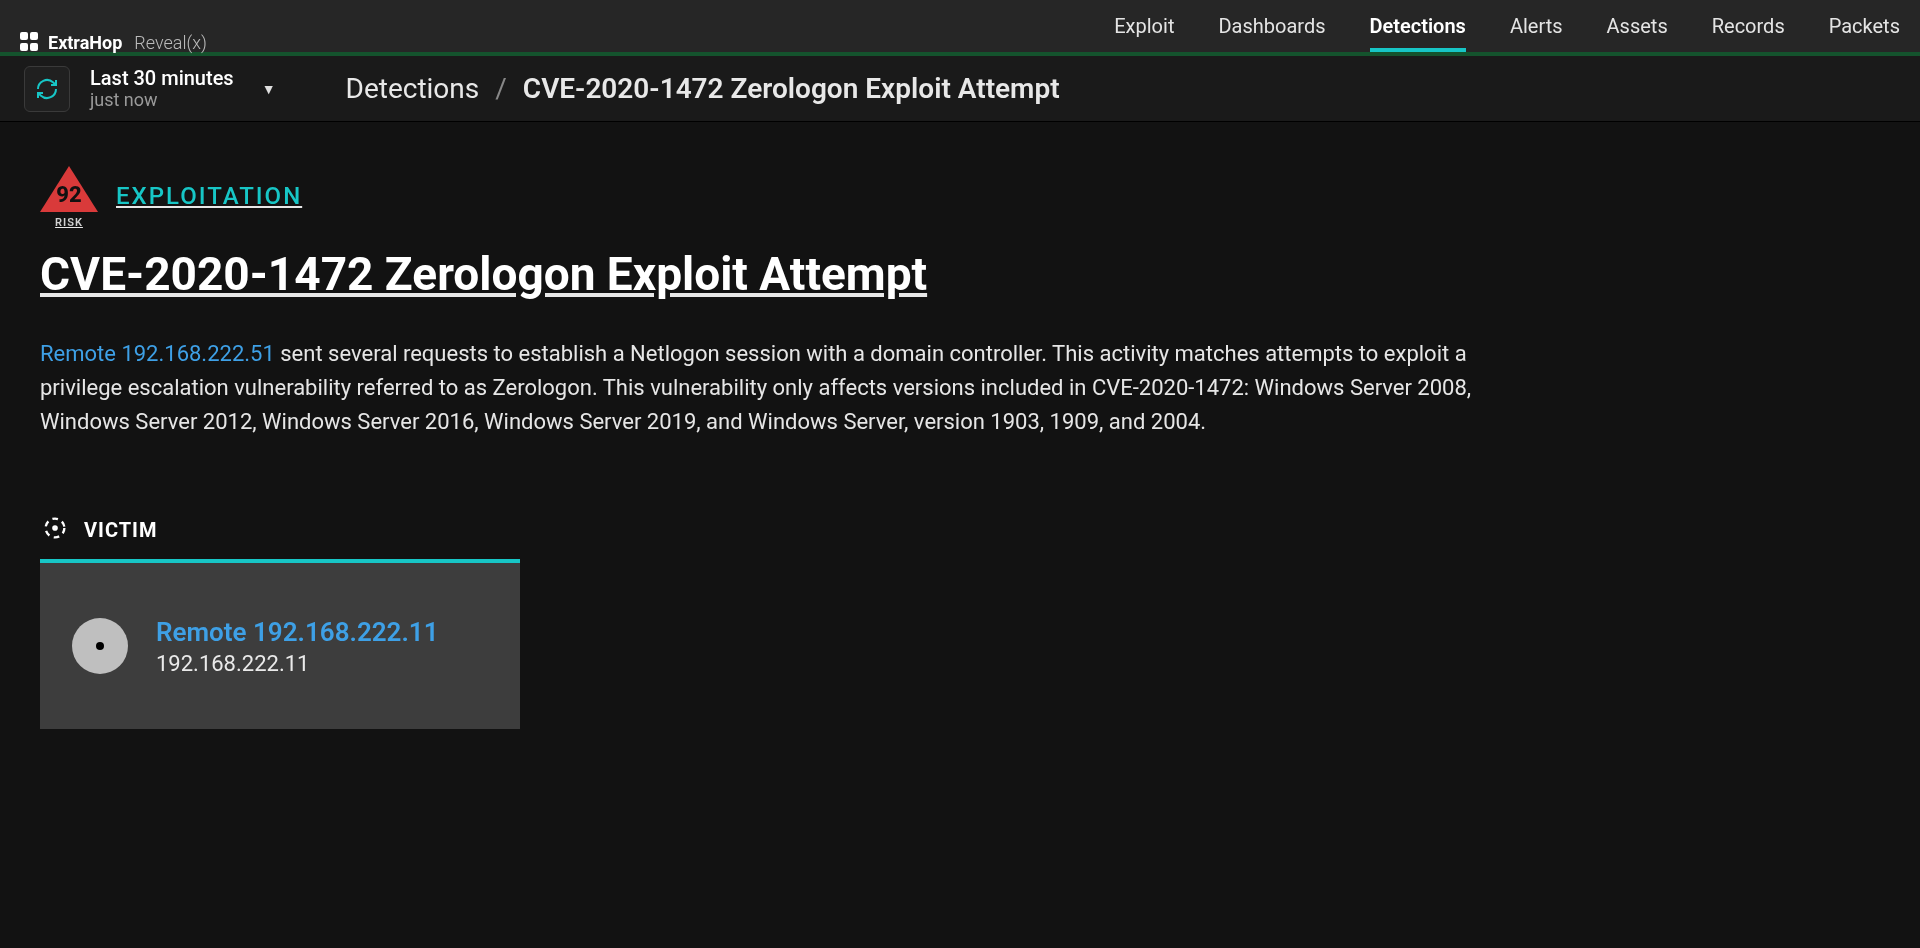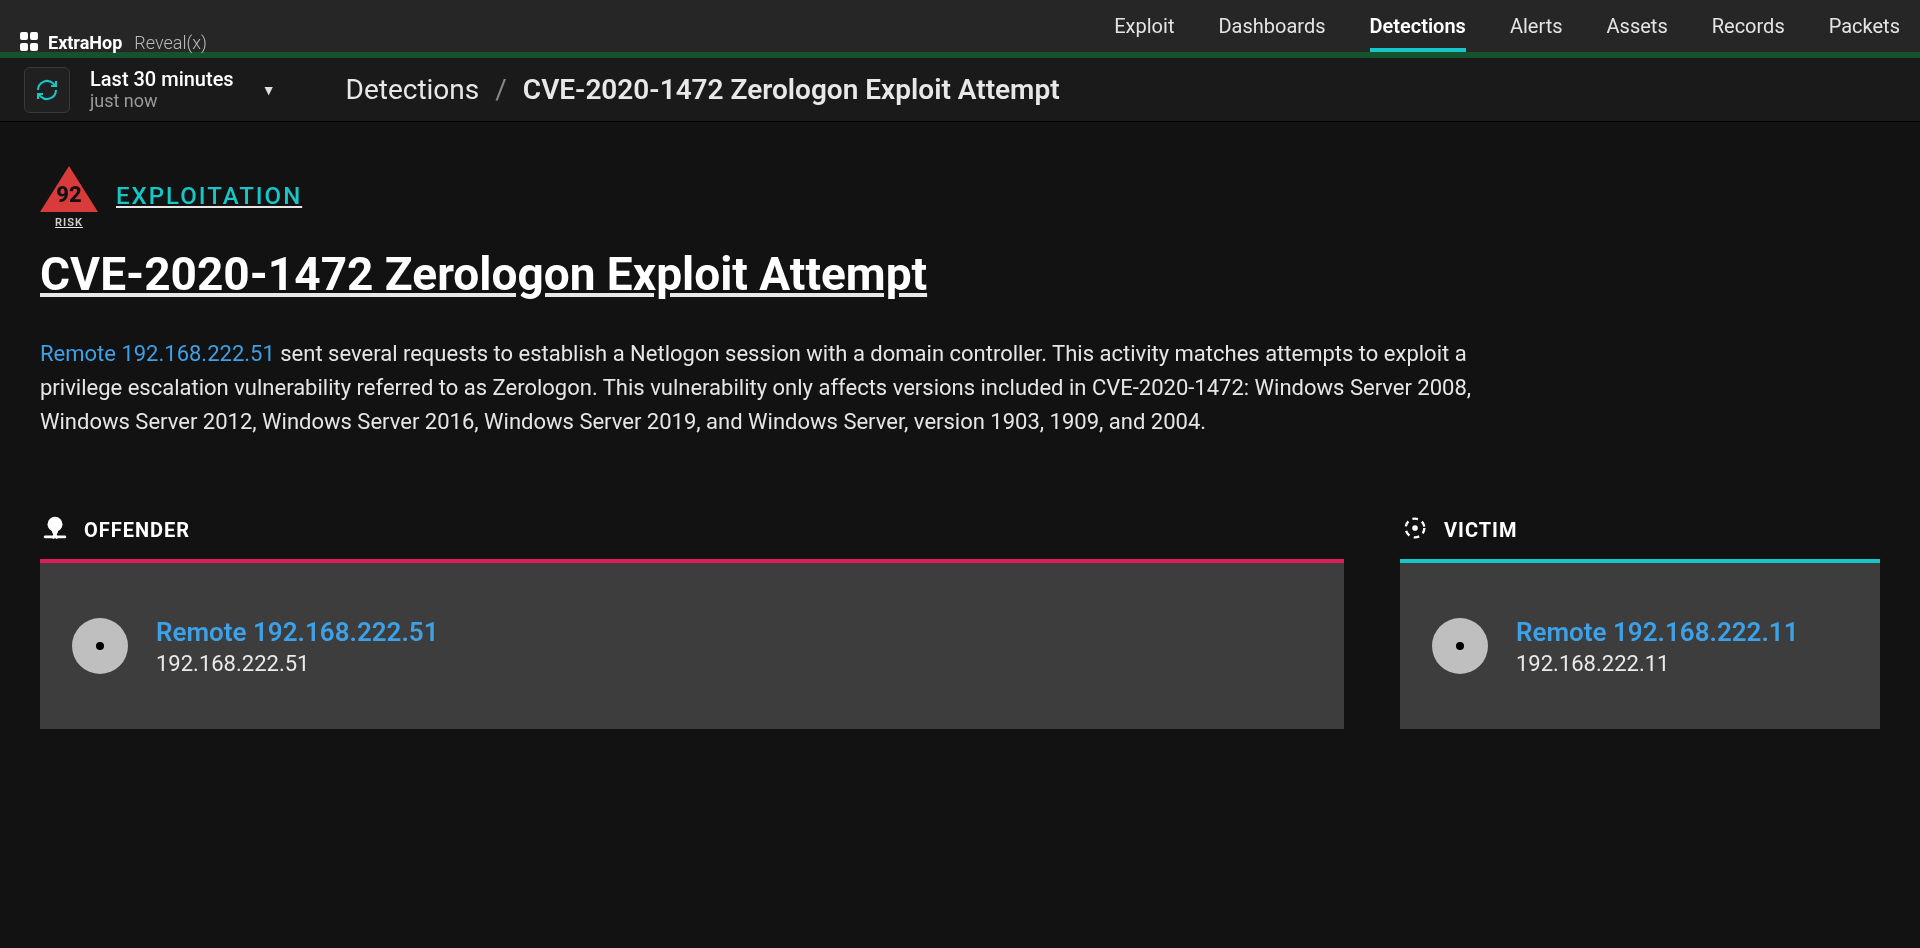--- a/index.html
+++ b/index.html
@@ -62,21 +62,21 @@
     position: absolute;
     left: 0; right: 0; bottom: 0;
     height: 4px;
     background: #17c6c6;
   }
 
   
   .subheader {
     height: 70px;
     background: #1a1a1a;
-    border-top: 6px solid #14532d;
+    border-top: 4px solid #14532d;
     border-bottom: 1px solid #000;
     display: flex;
     align-items: center;
     padding: 0 24px;
     gap: 20px;
   }
   .refresh-btn {
     width: 46px; height: 46px;
     border-radius: 6px;
     border: 1px solid #3a3a3a;
@@ -293,40 +293,20 @@
       </div>
       <h1 class="det-title">CVE-2020-1472 Zerologon Exploit Attempt</h1>
     </div>
   </div>
 
   <p class="description">
     <span class="link">Remote 192.168.222.51</span><span> sent several requests to establish a Netlogon session with a domain controller. This activity matches attempts to exploit a privilege escalation vulnerability referred to as Zerologon. This vulnerability only affects versions included in CVE-2020-1472: Windows Server 2008, Windows Server 2012, Windows Server 2016, Windows Server 2019, and Windows Server, version 1903, 1909, and 2004.</span>
   </p>
 
   <div class="parties">
-    <div class="party offender">
-      <div class="party-head">
-        <span class="party-icon">
-          <svg viewBox="0 0 32 32">
-              <circle cx="16" cy="12" r="8"></circle>
-              <rect x="4" y="24" width="24" height="3" rx="1.5"></rect>
-              <rect x="14.5" y="18" width="3" height="10" rx="1.5" transform="rotate(30 16 23)"></rect>
-              <rect x="14.5" y="18" width="3" height="10" rx="1.5" transform="rotate(-30 16 23)"></rect>
-            </svg>
-        </span>
-        <span class="party-head-label">OFFENDER</span>
-      </div>
-      <div class="party-box">
-        <div class="node-dot"></div>
-        <div class="node-text">
-          <div class="node-name">Remote 192.168.222.51</div>
-          <div class="node-ip">192.168.222.51</div>
-        </div>
-      </div>
-    </div>
 
     <div class="party victim">
       <div class="party-head">
         <span class="party-icon">
           <svg viewBox="0 0 32 32">
               <circle cx="16" cy="16" r="10" fill="none" stroke="#fff" stroke-width="2.5" stroke-dasharray="6 5"></circle>
               <circle cx="16" cy="16" r="3"></circle>
             </svg>
         </span>
         <span class="party-head-label">VICTIM</span>

